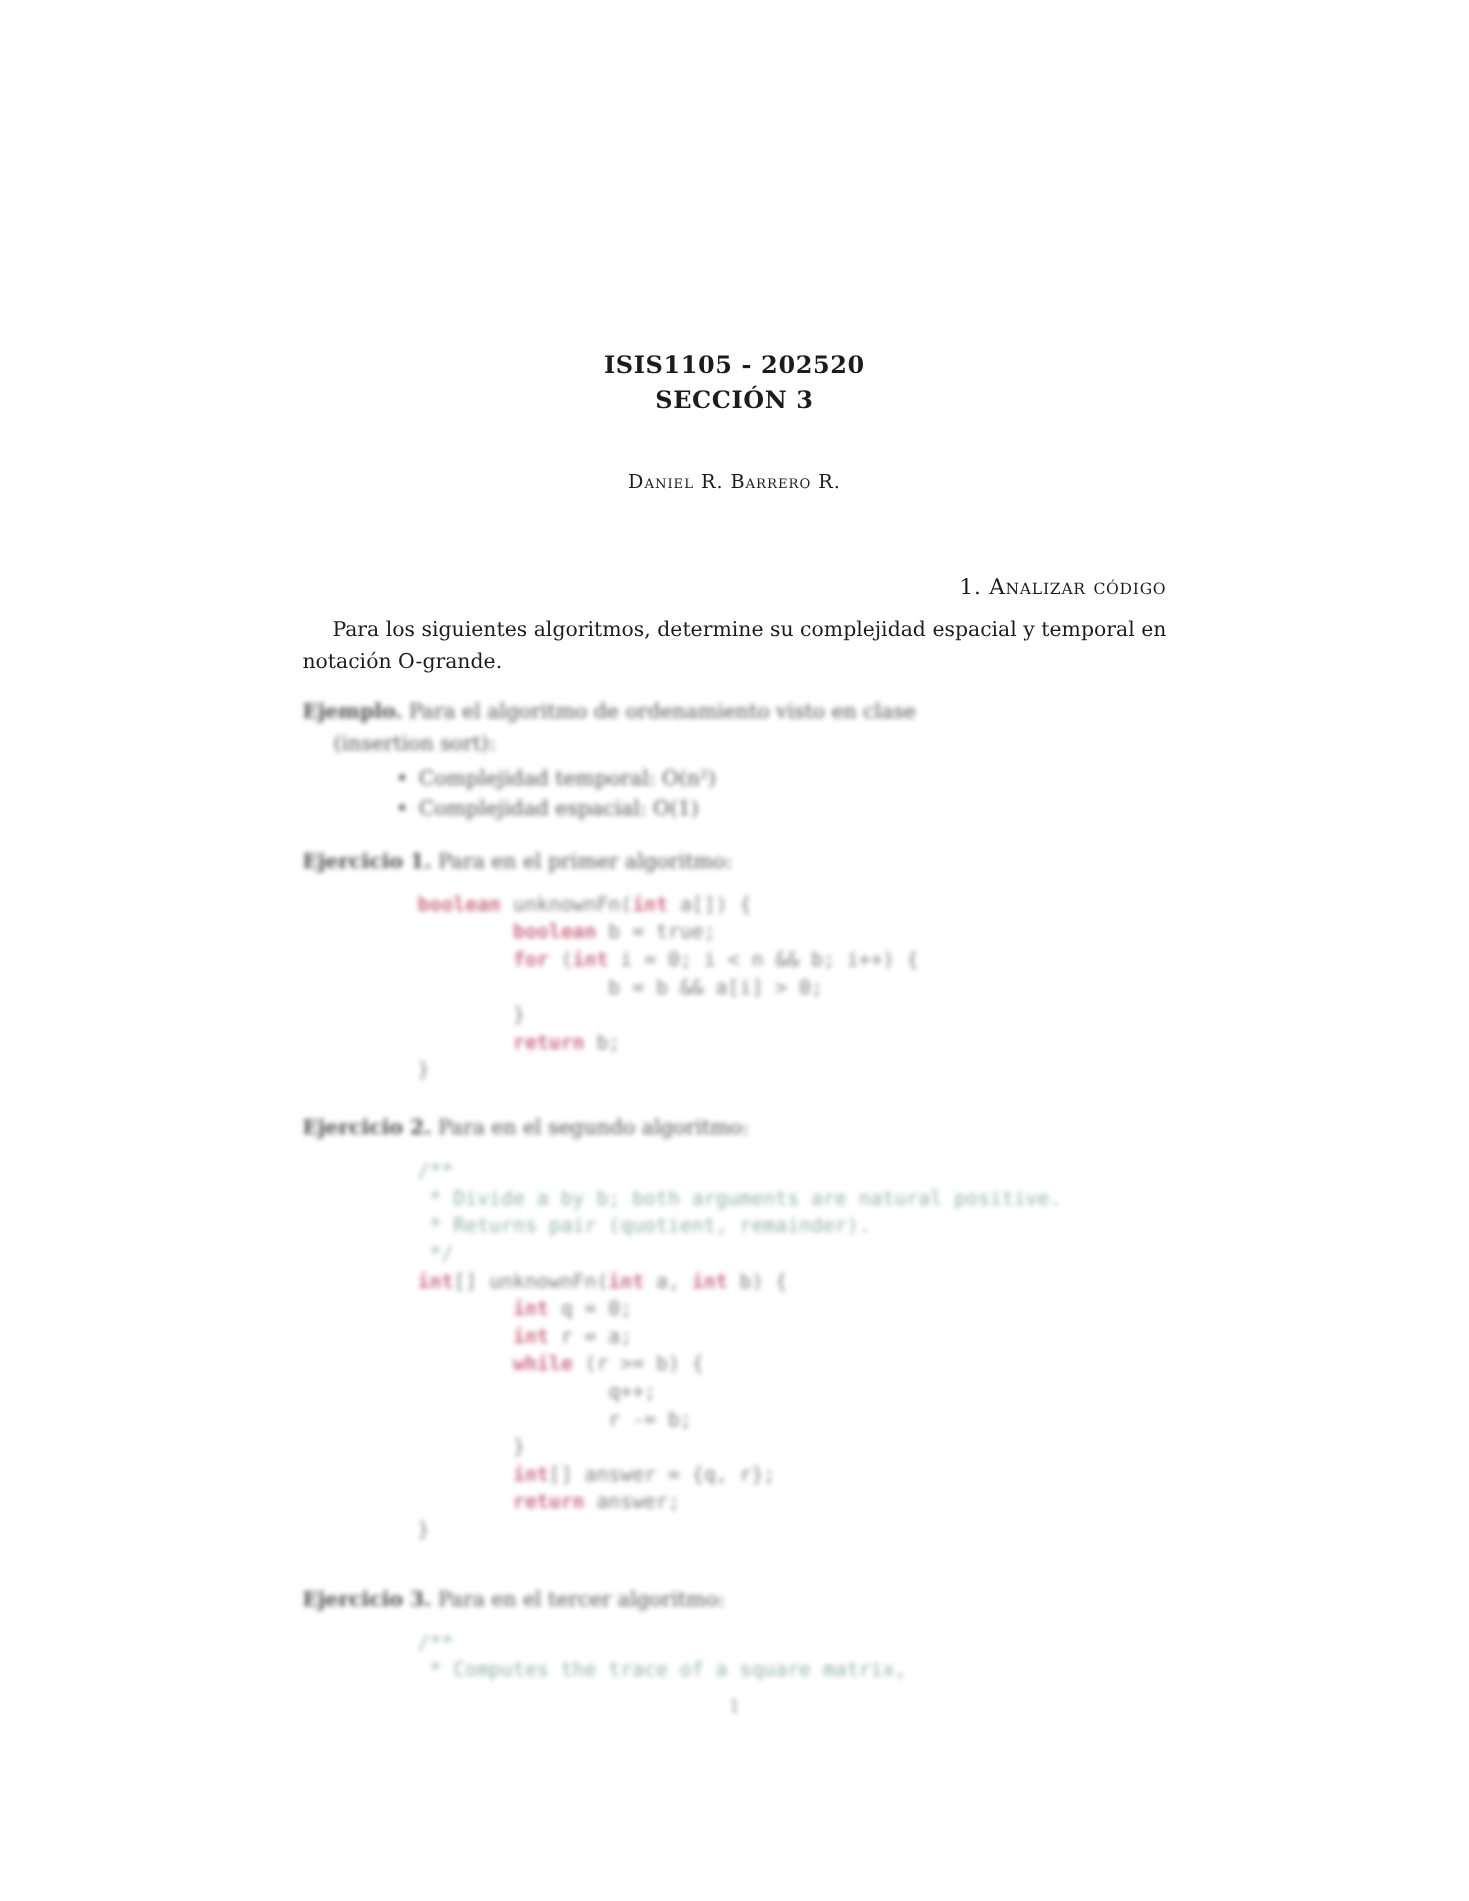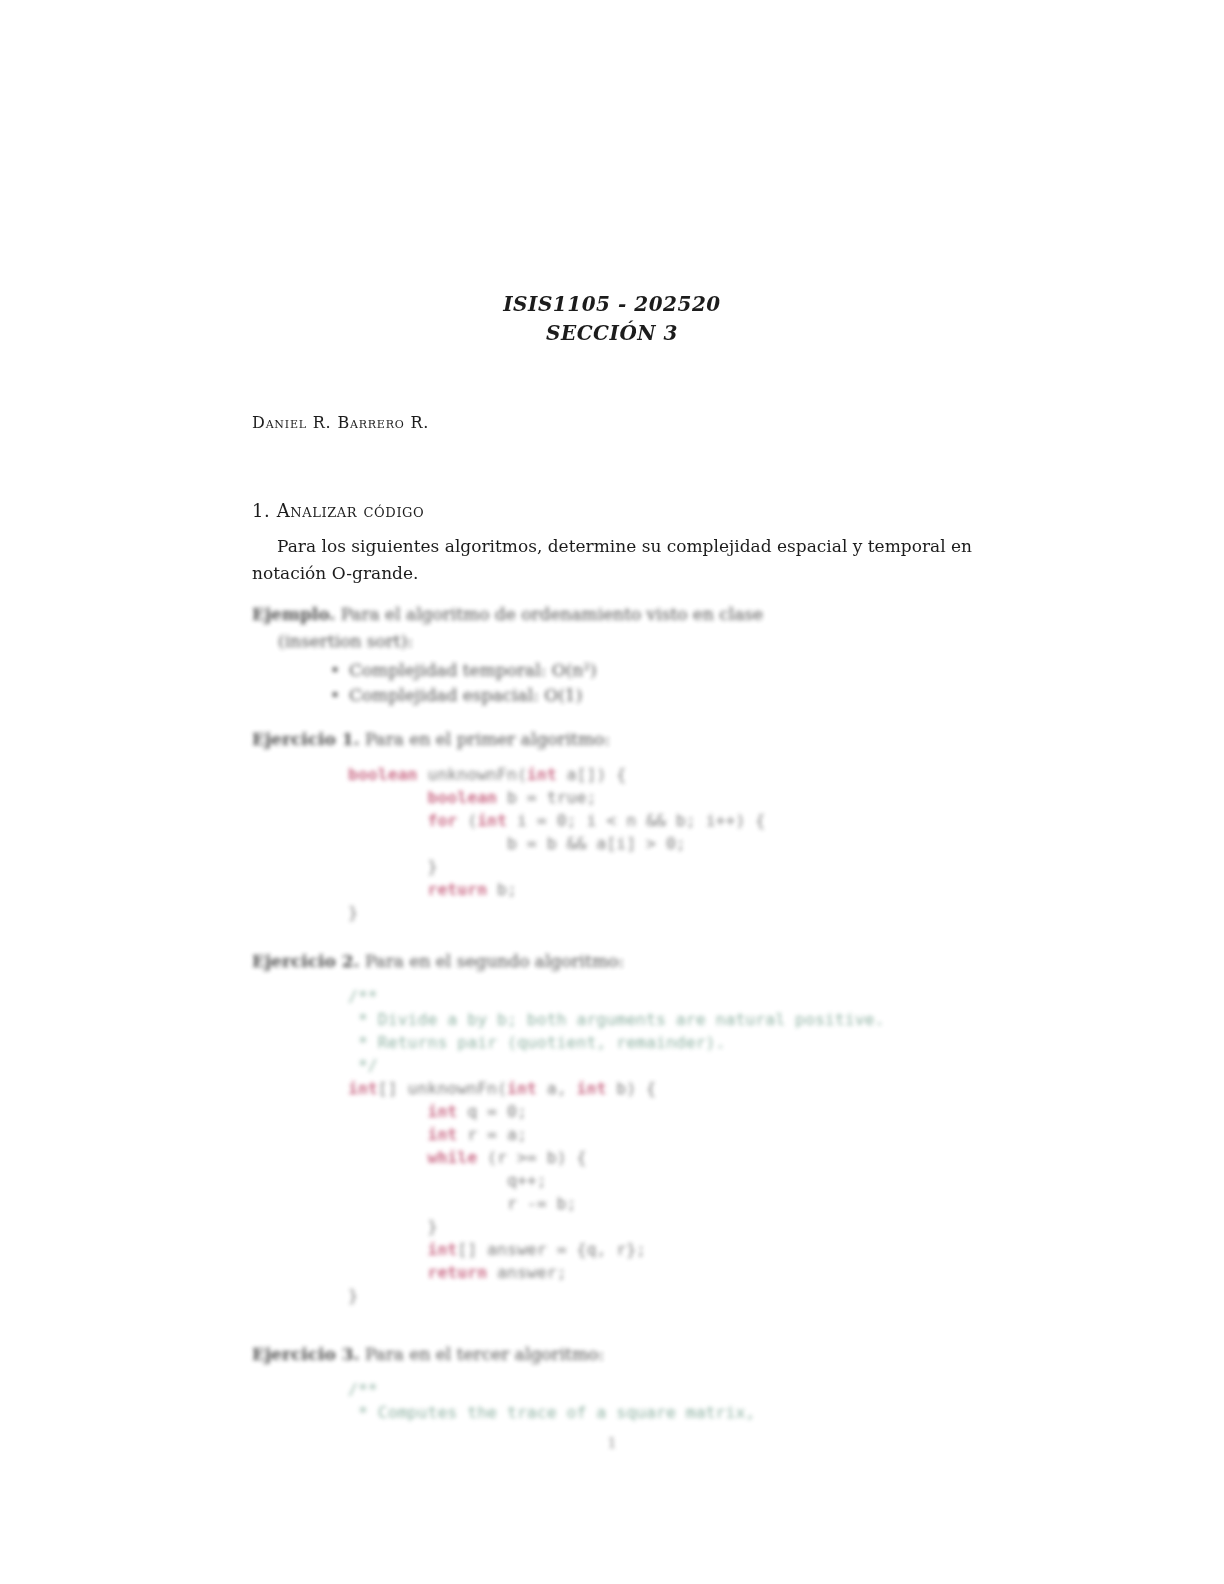--- a/index.html
+++ b/index.html
@@ -20,32 +20,31 @@
     width: 720px;
     margin-left: 252px;
   }
   .title-block {
     margin-top: 290px;
     text-align: center;
     font-weight: bold;
     font-size: 20px;
     line-height: 29px;
     letter-spacing: 0.5px;
-    font-style: italic;
   }
   .author {
-    margin-top: 65px;
-    text-align: left;
+    margin-top: 44px;
+    text-align: center;
     font-variant: small-caps;
     font-size: 16px;
     letter-spacing: 0.8px;
   }
   .section-heading {
     margin-top: 68px;
-    text-align: left;
+    text-align: right;
     font-variant: small-caps;
     font-size: 18px;
     letter-spacing: 0.6px;
   }
   .intro {
     margin: 12px 0 0 0;
     font-size: 17px;
     line-height: 27px;
     text-align: justify;
     text-indent: 25px;

